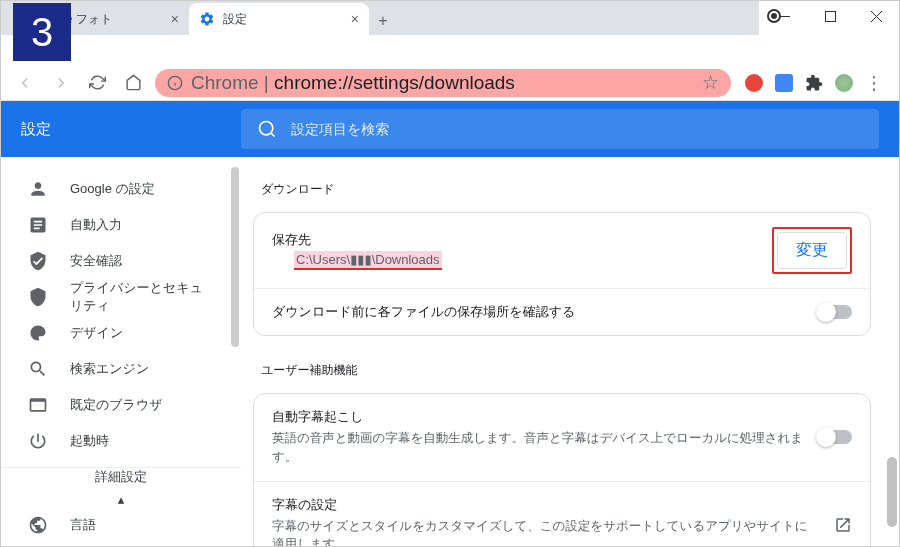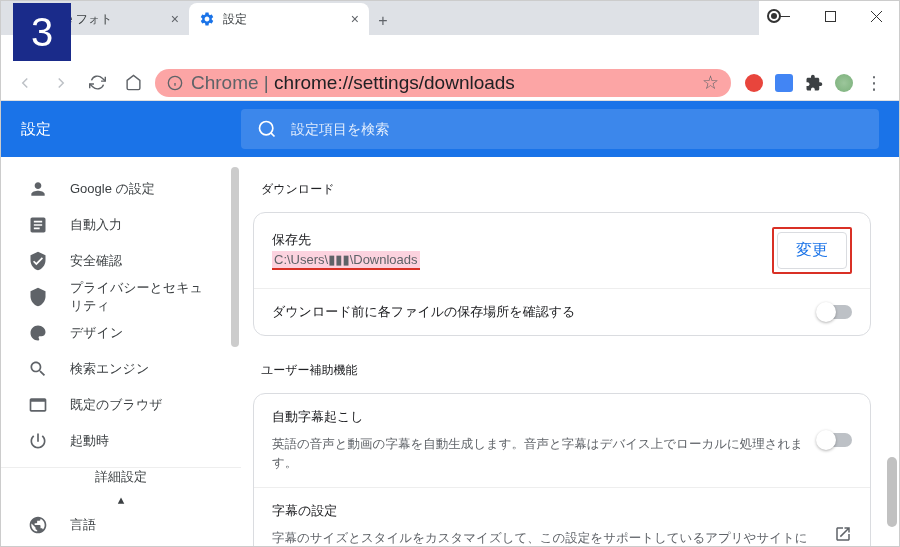--- a/index.html
+++ b/index.html
@@ -40,22 +40,22 @@
 .side-group { display: flex; align-items: center; height: 40px; padding: 0 22px; font-size: 13px; color: #3c4043; justify-content: space-between; margin-top: 8px; border-top: 1px solid #eee; flex-direction: column; }
 .side-scroll { position: absolute; right: 2px; top: 10px; width: 8px; height: 180px; background: #ccc; border-radius: 4px; }
 
 .content { flex: 1; overflow-y: auto; padding: 20px 28px 20px 12px; position: relative; }
 .section-title { font-size: 12px; color: #202124; margin: 4px 0 14px 8px; }
 .card { border: 1px solid #dadce0; border-radius: 12px; background: #fff; }
 .row { padding: 14px 18px; display: flex; align-items: center; justify-content: space-between; }
 .row + .row { border-top: 1px solid #eee; }
 .row-main { flex: 1; }
 .row-label { font-size: 13px; color: #202124; }
-.row-sub { font-size: 12.5px; color: #5f6368; margin-top: 9px; line-height: 1.5; }
-.path-val { font-size: 13px; color: #5f6368; background: #fcd3df; padding: 1px 2px; border-bottom: 2px solid #d93025; display: inline-block; margin-top: 2px; }
+.row-sub { font-size: 12.5px; color: #5f6368; margin-top: 3px; line-height: 1.5; }
+.path-val { font-size: 13px; color: #5f6368; background: #fcd3df; padding: 1px 2px; border-bottom: 2px solid #d93025; display: inline-block; margin-top: 2px; margin-left: 22px; }
 .change-btn { border: 1px solid #dadce0; color: #1a73e8; background: #fff; padding: 7px 18px; border-radius: 4px; font-size: 16px; cursor: pointer; }
 .change-highlight { border: 2.5px solid #d93025; padding: 3px; border-radius: 2px; }
 .toggle { width: 34px; height: 14px; background: #bdc1c6; border-radius: 8px; position: relative; flex-shrink: 0; }
 .toggle::after { content: ""; position: absolute; left: -2px; top: -3px; width: 20px; height: 20px; background: #fff; border-radius: 50%; box-shadow: 0 1px 3px rgba(0,0,0,0.3); }
 .ext-link { width: 18px; height: 18px; color: #5f6368; flex-shrink: 0; margin-left: 14px; }
 .page-scroll { position: absolute; right: 2px; top: 300px; width: 10px; height: 70px; background: #c1c1c1; border-radius: 5px; }
 
 .step-badge { position: absolute; top: 2px; left: 12px; width: 58px; height: 58px; background: #1a2b8a; color: #fff; font-size: 40px; display: flex; align-items: center; justify-content: center; z-index: 100; font-weight: 400; }
 .rec-dot { position: absolute; top: 8px; right: 118px; width: 14px; height: 14px; border: 2px solid #333; border-radius: 50%; display: flex; align-items: center; justify-content: center; z-index: 50; }
 .rec-dot::after { content: ""; width: 6px; height: 6px; background: #333; border-radius: 50%; }

